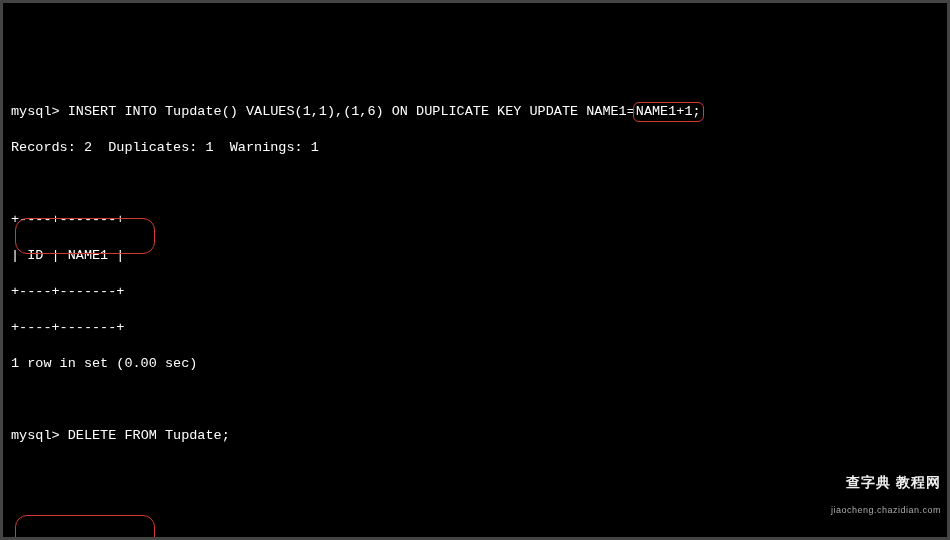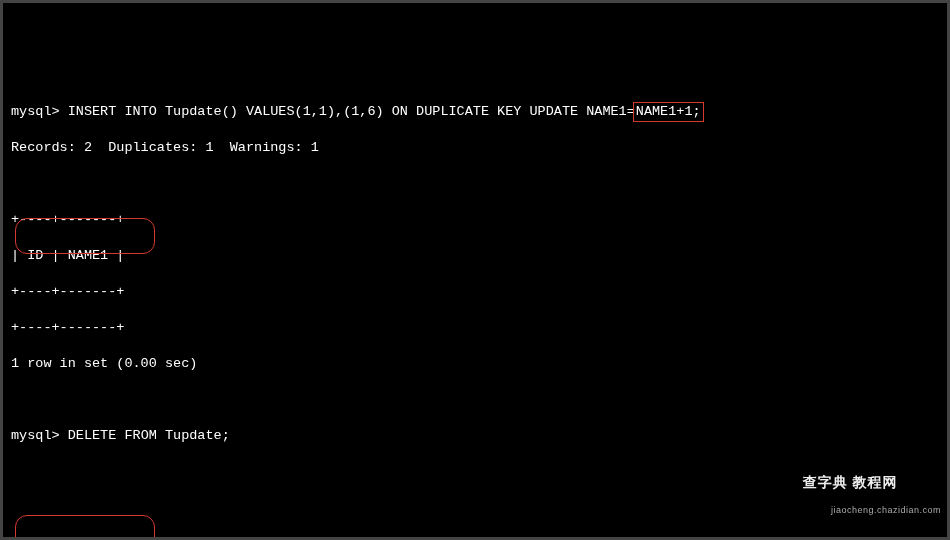--- a/index.html
+++ b/index.html
@@ -12,38 +12,39 @@
     color: #fff;
     padding: 10px 8px;
     position: relative;
     border: 3px solid #444;
     white-space: pre;
   }
   .line { white-space: pre; }
   .circled {
     display: inline-block;
     border: 1.5px solid #d43a2f;
-    border-radius: 0;
+    border-radius: 6px;
     padding: 0 2px;
     margin: -2px -2px;
   }
   .circled-row {
     position: absolute;
     border: 1.5px solid #d43a2f;
     border-radius: 12px;
     pointer-events: none;
   }
   .watermark {
     position: absolute;
     right: 6px;
     bottom: 6px;
     font-family: "Microsoft YaHei", Arial, sans-serif;
     font-size: 14px;
     color: #eee;
     letter-spacing: 1px;
+    text-align: right;
     line-height: 14px;
     margin-left: 32px;
   }
   .watermark .main { font-weight: bold; }
   .watermark .sub { font-size: 9px; color: #aaa; letter-spacing: 0.5px; display: block; padding-left: 38px; }
   .terminal { position: relative; }
 </style>
 </head>
 <body>
 

